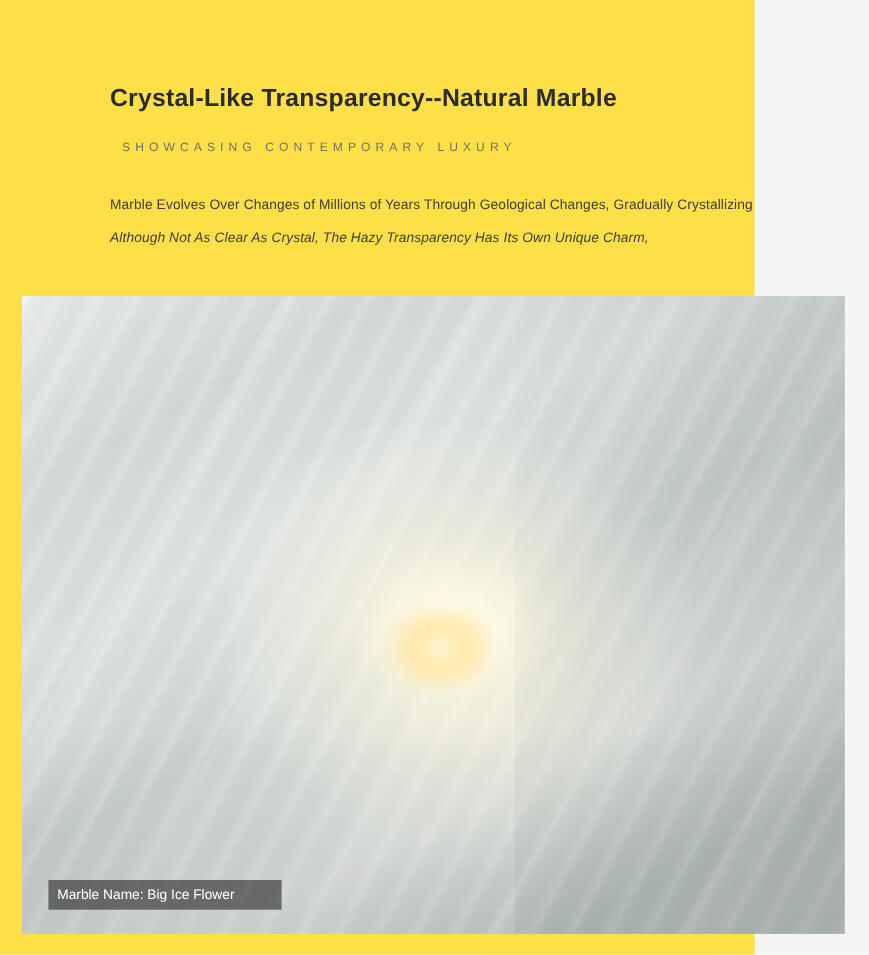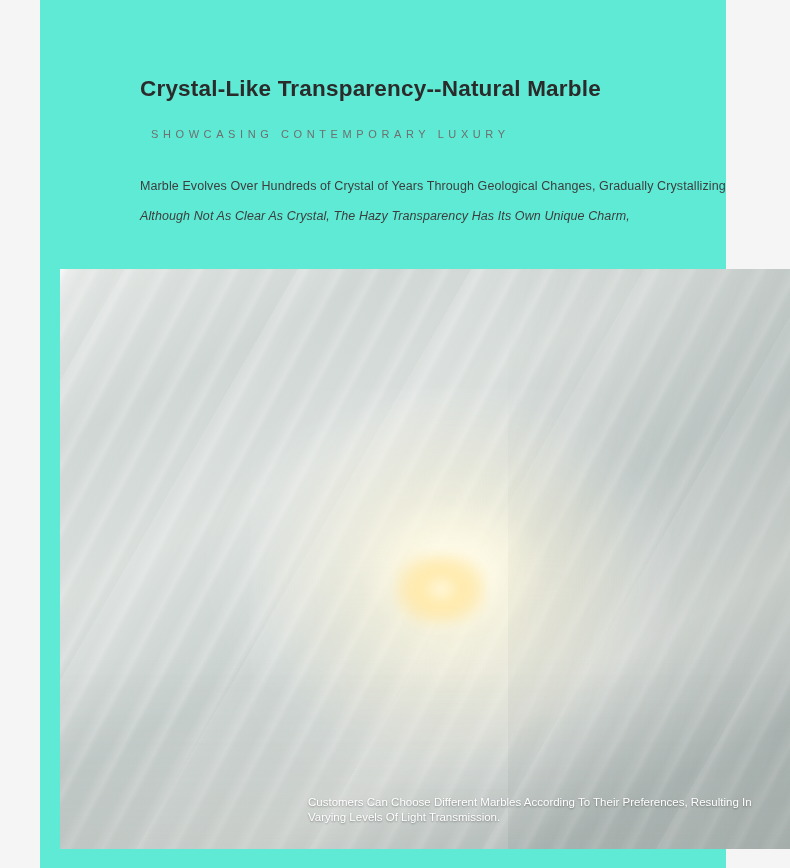--- a/index.html
+++ b/index.html
@@ -10,22 +10,21 @@
     width: 790px;
     height: 868px;
     background: #f5f5f5;
     font-family: "Liberation Sans", sans-serif;
     overflow: hidden;
   }
   .page {
     position: relative;
     width: 686px;
     height: 868px;
-    background: #5eead4;
-    margin-left: 40px;
+    background: #fde047;
   }
   .heading-block {
     position: absolute;
     left: 0;
     top: 0;
     width: 790px;
   }
   .title {
     margin: 0;
     padding: 0;
@@ -178,28 +177,28 @@
   }
 </style>
 </head>
 <body>
 
 <div class="page">
 
   <div class="heading-block">
     <h1 class="title">Crystal-Like Transparency--Natural Marble</h1>
     <div class="subtitle">SHOWCASING CONTEMPORARY LUXURY</div>
-    <div class="para para-1">Marble Evolves Over Hundreds of Crystal of Years Through Geological Changes, Gradually Crystallizing</div>
+    <div class="para para-1">Marble Evolves Over Changes of Millions of Years Through Geological Changes, Gradually Crystallizing</div>
     <div class="para para-2">Although Not As Clear As Crystal, The Hazy Transparency Has Its Own Unique Charm,</div>
   </div>
 
   <div class="photo-frame">
     <div class="photo"></div>
     <div class="photo-streaks"></div>
     <div class="photo-glow"></div>
     <div class="photo-hotspot"></div>
     <div class="photo-dark-right"></div>
     <div class="photo-dark-bottom"></div>
 
-    <div class="caption-note">Customers Can Choose Different Marbles According To Their Preferences, Resulting In Varying Levels Of Light Transmission.</div>
+    <div class="caption-tag">Marble Name: Big Ice Flower</div>
   </div>
 
 </div>
 
 </body></html>

